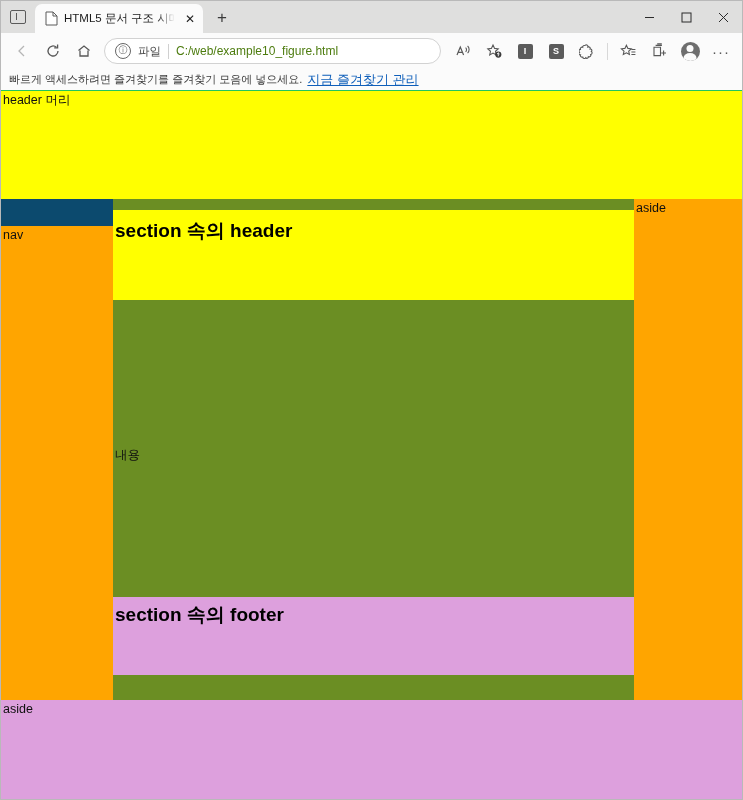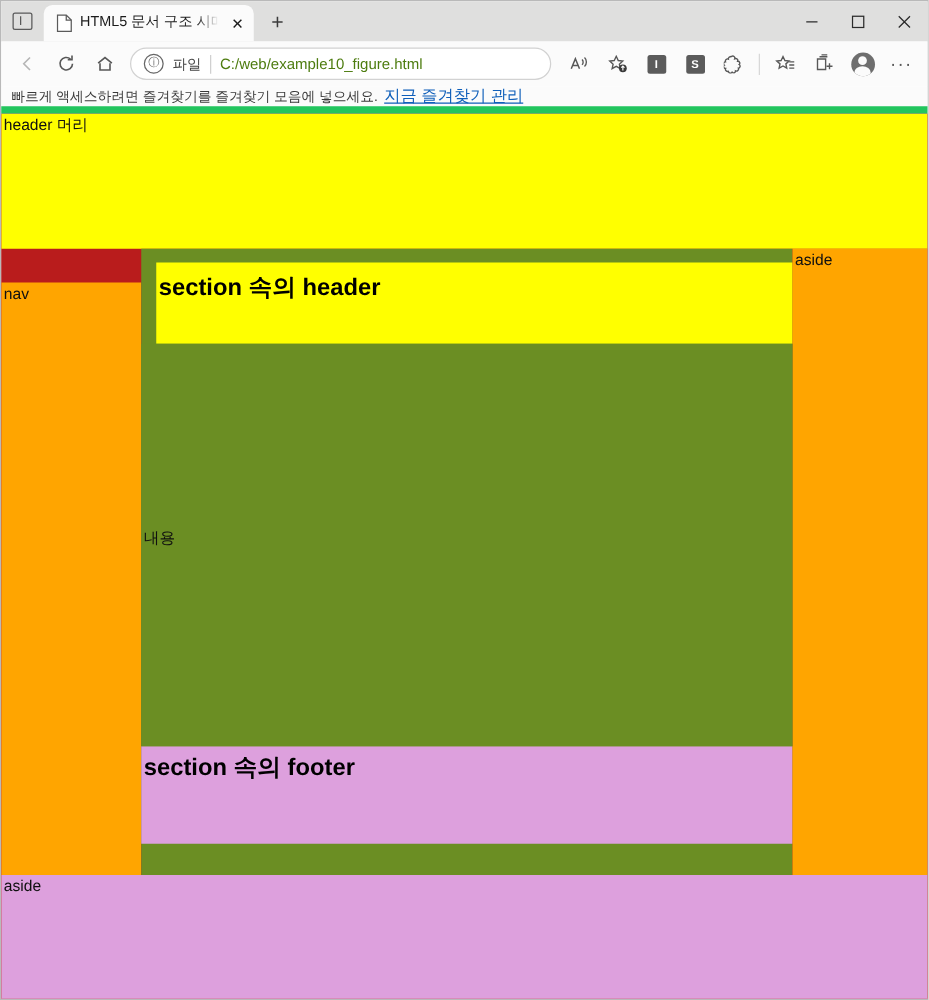--- a/index.html
+++ b/index.html
@@ -237,37 +237,37 @@
   
   .bookmarkbar {
     height: 22px;
     background: #fbfbfb;
     display: flex;
     align-items: center;
     padding: 0 8px;
     box-sizing: border-box;
     flex: none;
     gap: 5px;
-    border-bottom: 6px solid #22c55e;
+    border-bottom: 1px solid #22c55e;
   }
   .bm-text {
     font-size: 11px;
     color: #3a3a3a;
   }
   .bm-link {
     font-size: 13px;
     color: #0f5fba;
     text-decoration: underline;
   }
 
   
   .viewport {
     flex: 1;
     position: relative;
-    background: #b91c1c;
+    background: #0c4a6e;
     overflow: hidden;
   }
 
   .page-header {
     background: #ffff00;
     height: 108px;
     padding: 2px 0 0 2px;
     box-sizing: border-box;
     font-size: 12.5px;
     color: #101010;
@@ -301,29 +301,28 @@
     background: #ffa500;
     flex: none;
     font-size: 12.5px;
     color: #101010;
     padding: 2px 0 0 2px;
     box-sizing: border-box;
     line-height: 1.15;
   }
   .sec-header {
     background: #ffff00;
-    height: 65px;
+    height: 90px;
     margin-top: 11px;
     padding: 10px 0 0 2px;
     box-sizing: border-box;
     font-size: 19px;
     font-weight: bold;
     color: #000;
     line-height: 1.2;
-    margin-left: 12px;
   }
   .sec-content {
     flex: 1;
     background: #6b8e23;
     position: relative;
     font-size: 12.5px;
     color: #101010;
   }
   .sec-content-text {
     position: absolute;

